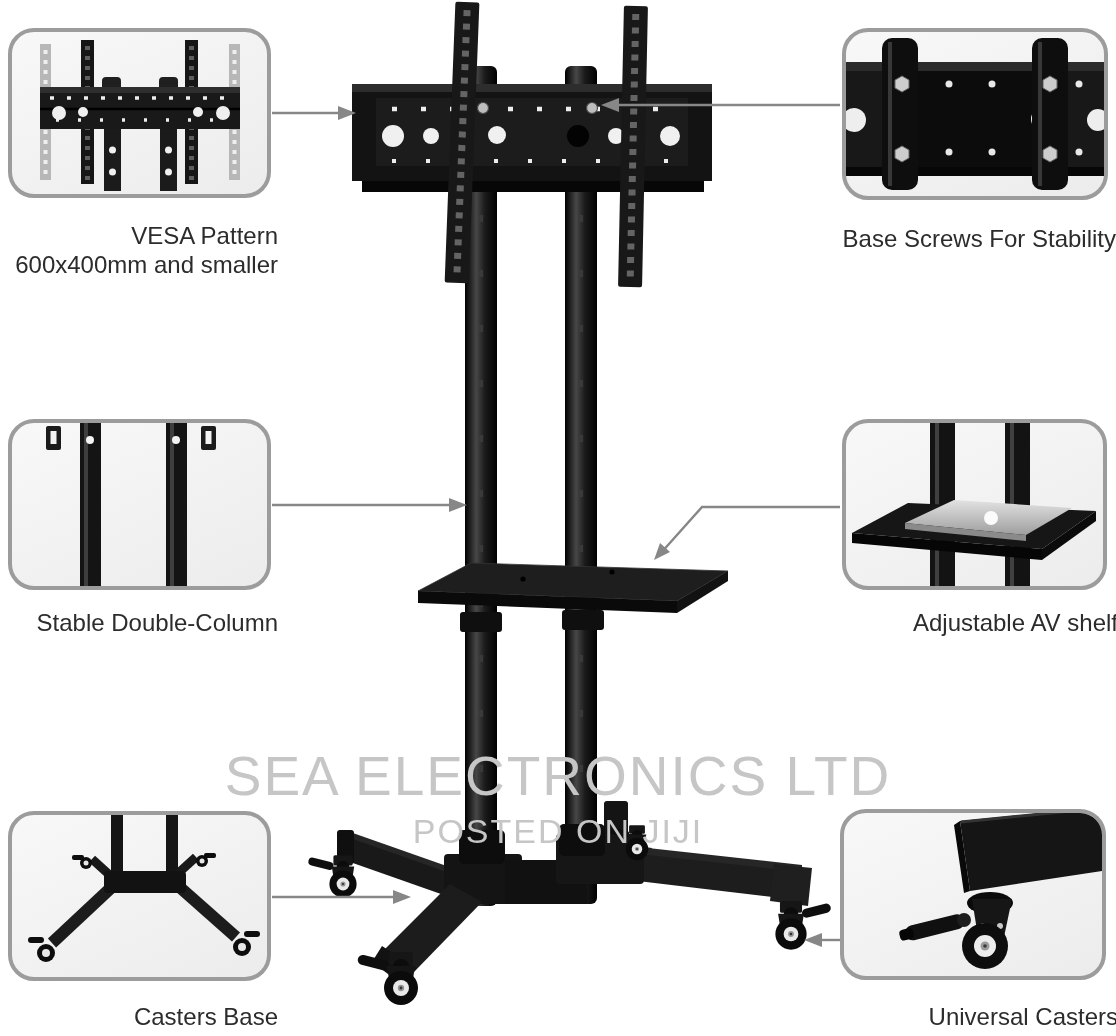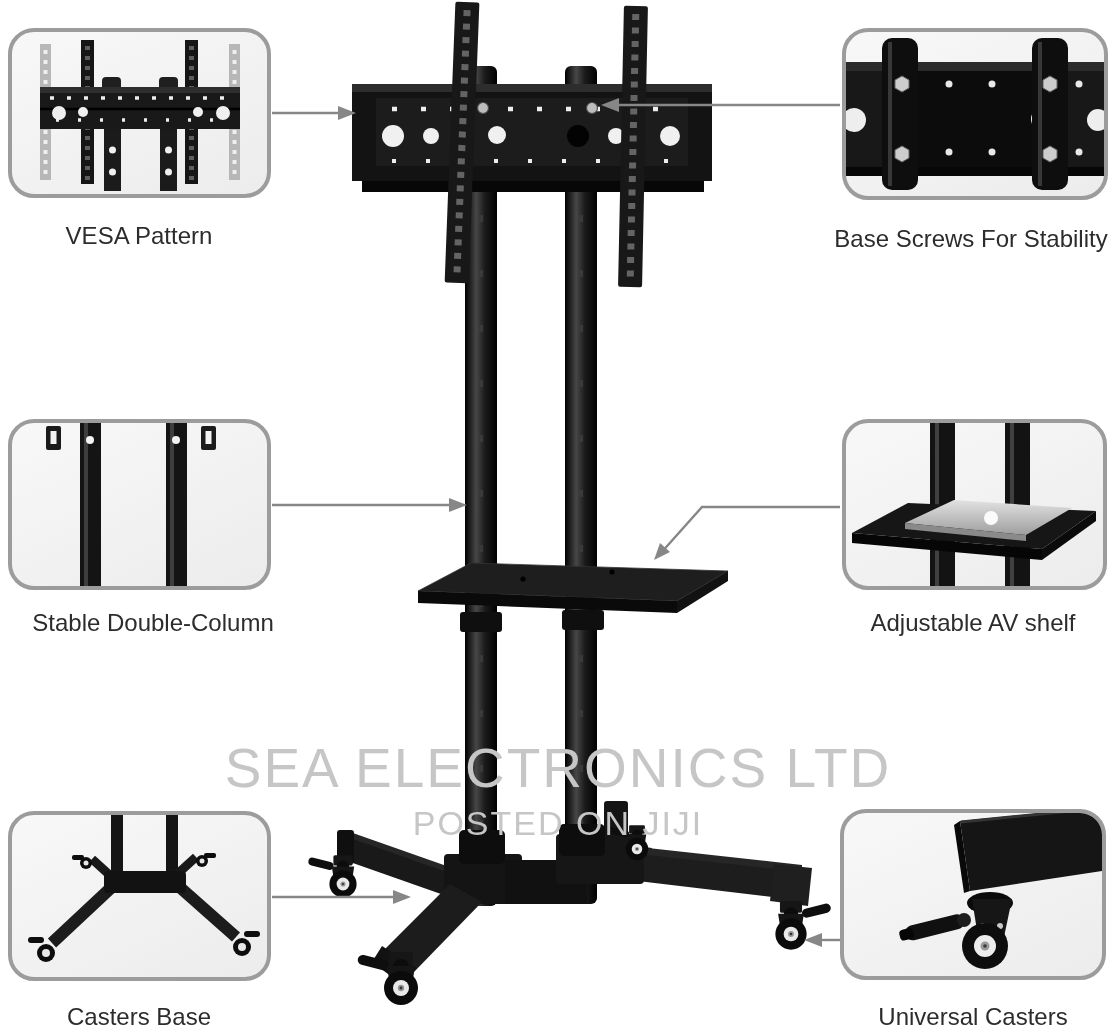--- a/index.html
+++ b/index.html
@@ -10,26 +10,26 @@
   .product-svg{position:absolute;left:0;top:0;z-index:1;}
   .inset{
     position:absolute;box-sizing:border-box;z-index:3;
     border:4px solid var(--inset-border,#9c9c9c);
     border-radius:26px;
     background:linear-gradient(155deg,#f8f8f8 0%, var(--inset-bg,#ececec) 100%);
     overflow:hidden;
   }
   .inset svg{width:100%;height:100%;display:block;}
   .caption{
-    position:absolute;z-index:3;text-align:center;white-space:nowrap;
+    position:absolute;z-index:3;text-align:right;white-space:nowrap;
     color:var(--label-text,#2c2c2c);font-size:24px;line-height:29px;
   }
   .wm{
     position:absolute;left:0;width:100%;text-align:center;z-index:2;
-    color:var(--watermark,#c6c6c6);white-space:nowrap;
+    color:var(--watermark,#c6c6c6);white-space:nowrap;margin-top:8px;
   }
   .wm1{top:736px;font-size:55px;letter-spacing:2px;}
   .wm2{top:804px;font-size:34px;letter-spacing:2px;}
   .connector{stroke:var(--connector,#878787);fill:var(--connector,#878787);}
 </style>
 </head>
 <body>
 
 <div class="stage">
 
@@ -174,20 +174,21 @@
       <rect x="92" y="97" width="17" height="62" fill="#1b1b1b"></rect>
       <rect x="148" y="97" width="17" height="62" fill="#1b1b1b"></rect>
       <circle cx="100.5" cy="118" r="3.5" fill="#f0f0f0"></circle>
       <circle cx="100.5" cy="140" r="3.5" fill="#f0f0f0"></circle>
       <circle cx="156.5" cy="118" r="3.5" fill="#f0f0f0"></circle>
       <circle cx="156.5" cy="140" r="3.5" fill="#f0f0f0"></circle>
     </svg>
   </div>
   <div class="caption" style="left:0;top:221px;width:278px">
     <div>VESA Pattern</div>
+    <div>600x400mm and smaller</div>
   </div>
 
   <div class="inset" style="left:842px;top:28px;width:266px;height:172px">
     <svg viewBox="0 0 258 164" preserveAspectRatio="none">
       <rect x="0" y="30" width="258" height="114" fill="#181818"></rect>
       <rect x="0" y="30" width="258" height="9" fill="#2b2b2b"></rect>
       <rect x="0" y="135" width="258" height="9" fill="#070707"></rect>
       <rect x="66" y="39" width="136" height="96" fill="#0c0c0c"></rect>
       <circle cx="8" cy="88" r="12" fill="#eeeeee"></circle>
       <circle cx="197" cy="87" r="12" fill="#eeeeee"></circle>
@@ -219,21 +220,21 @@
       <rect x="154" y="0" width="21" height="163" fill="#141414"></rect>
       <line x1="160" y1="0" x2="160" y2="163" stroke="#3e3e3e" stroke-width="4"></line>
       <circle cx="78" cy="17" r="4" fill="#f3f3f3"></circle>
       <circle cx="164" cy="17" r="4" fill="#f3f3f3"></circle>
       <rect x="34" y="3" width="15" height="24" rx="2" fill="#1b1b1b"></rect>
       <rect x="38.5" y="8" width="6" height="13" fill="#f3f3f3"></rect>
       <rect x="189" y="3" width="15" height="24" rx="2" fill="#1b1b1b"></rect>
       <rect x="193.5" y="8" width="6" height="13" fill="#f3f3f3"></rect>
     </svg>
   </div>
-  <div class="caption" style="left:14px;top:608px;width:278px">
+  <div class="caption" style="left:0;top:608px;width:278px">
     <div>Stable Double-Column</div>
   </div>
 
   <div class="inset" style="left:842px;top:419px;width:265px;height:171px">
     <svg viewBox="0 0 257 163" preserveAspectRatio="none">
       <defs>
         <linearGradient id="silverG" x1="0" y1="0" x2="0" y2="1">
           <stop offset="0" stop-color="#e2e2e2"></stop>
           <stop offset="1" stop-color="#9e9e9e"></stop>
         </linearGradient>

